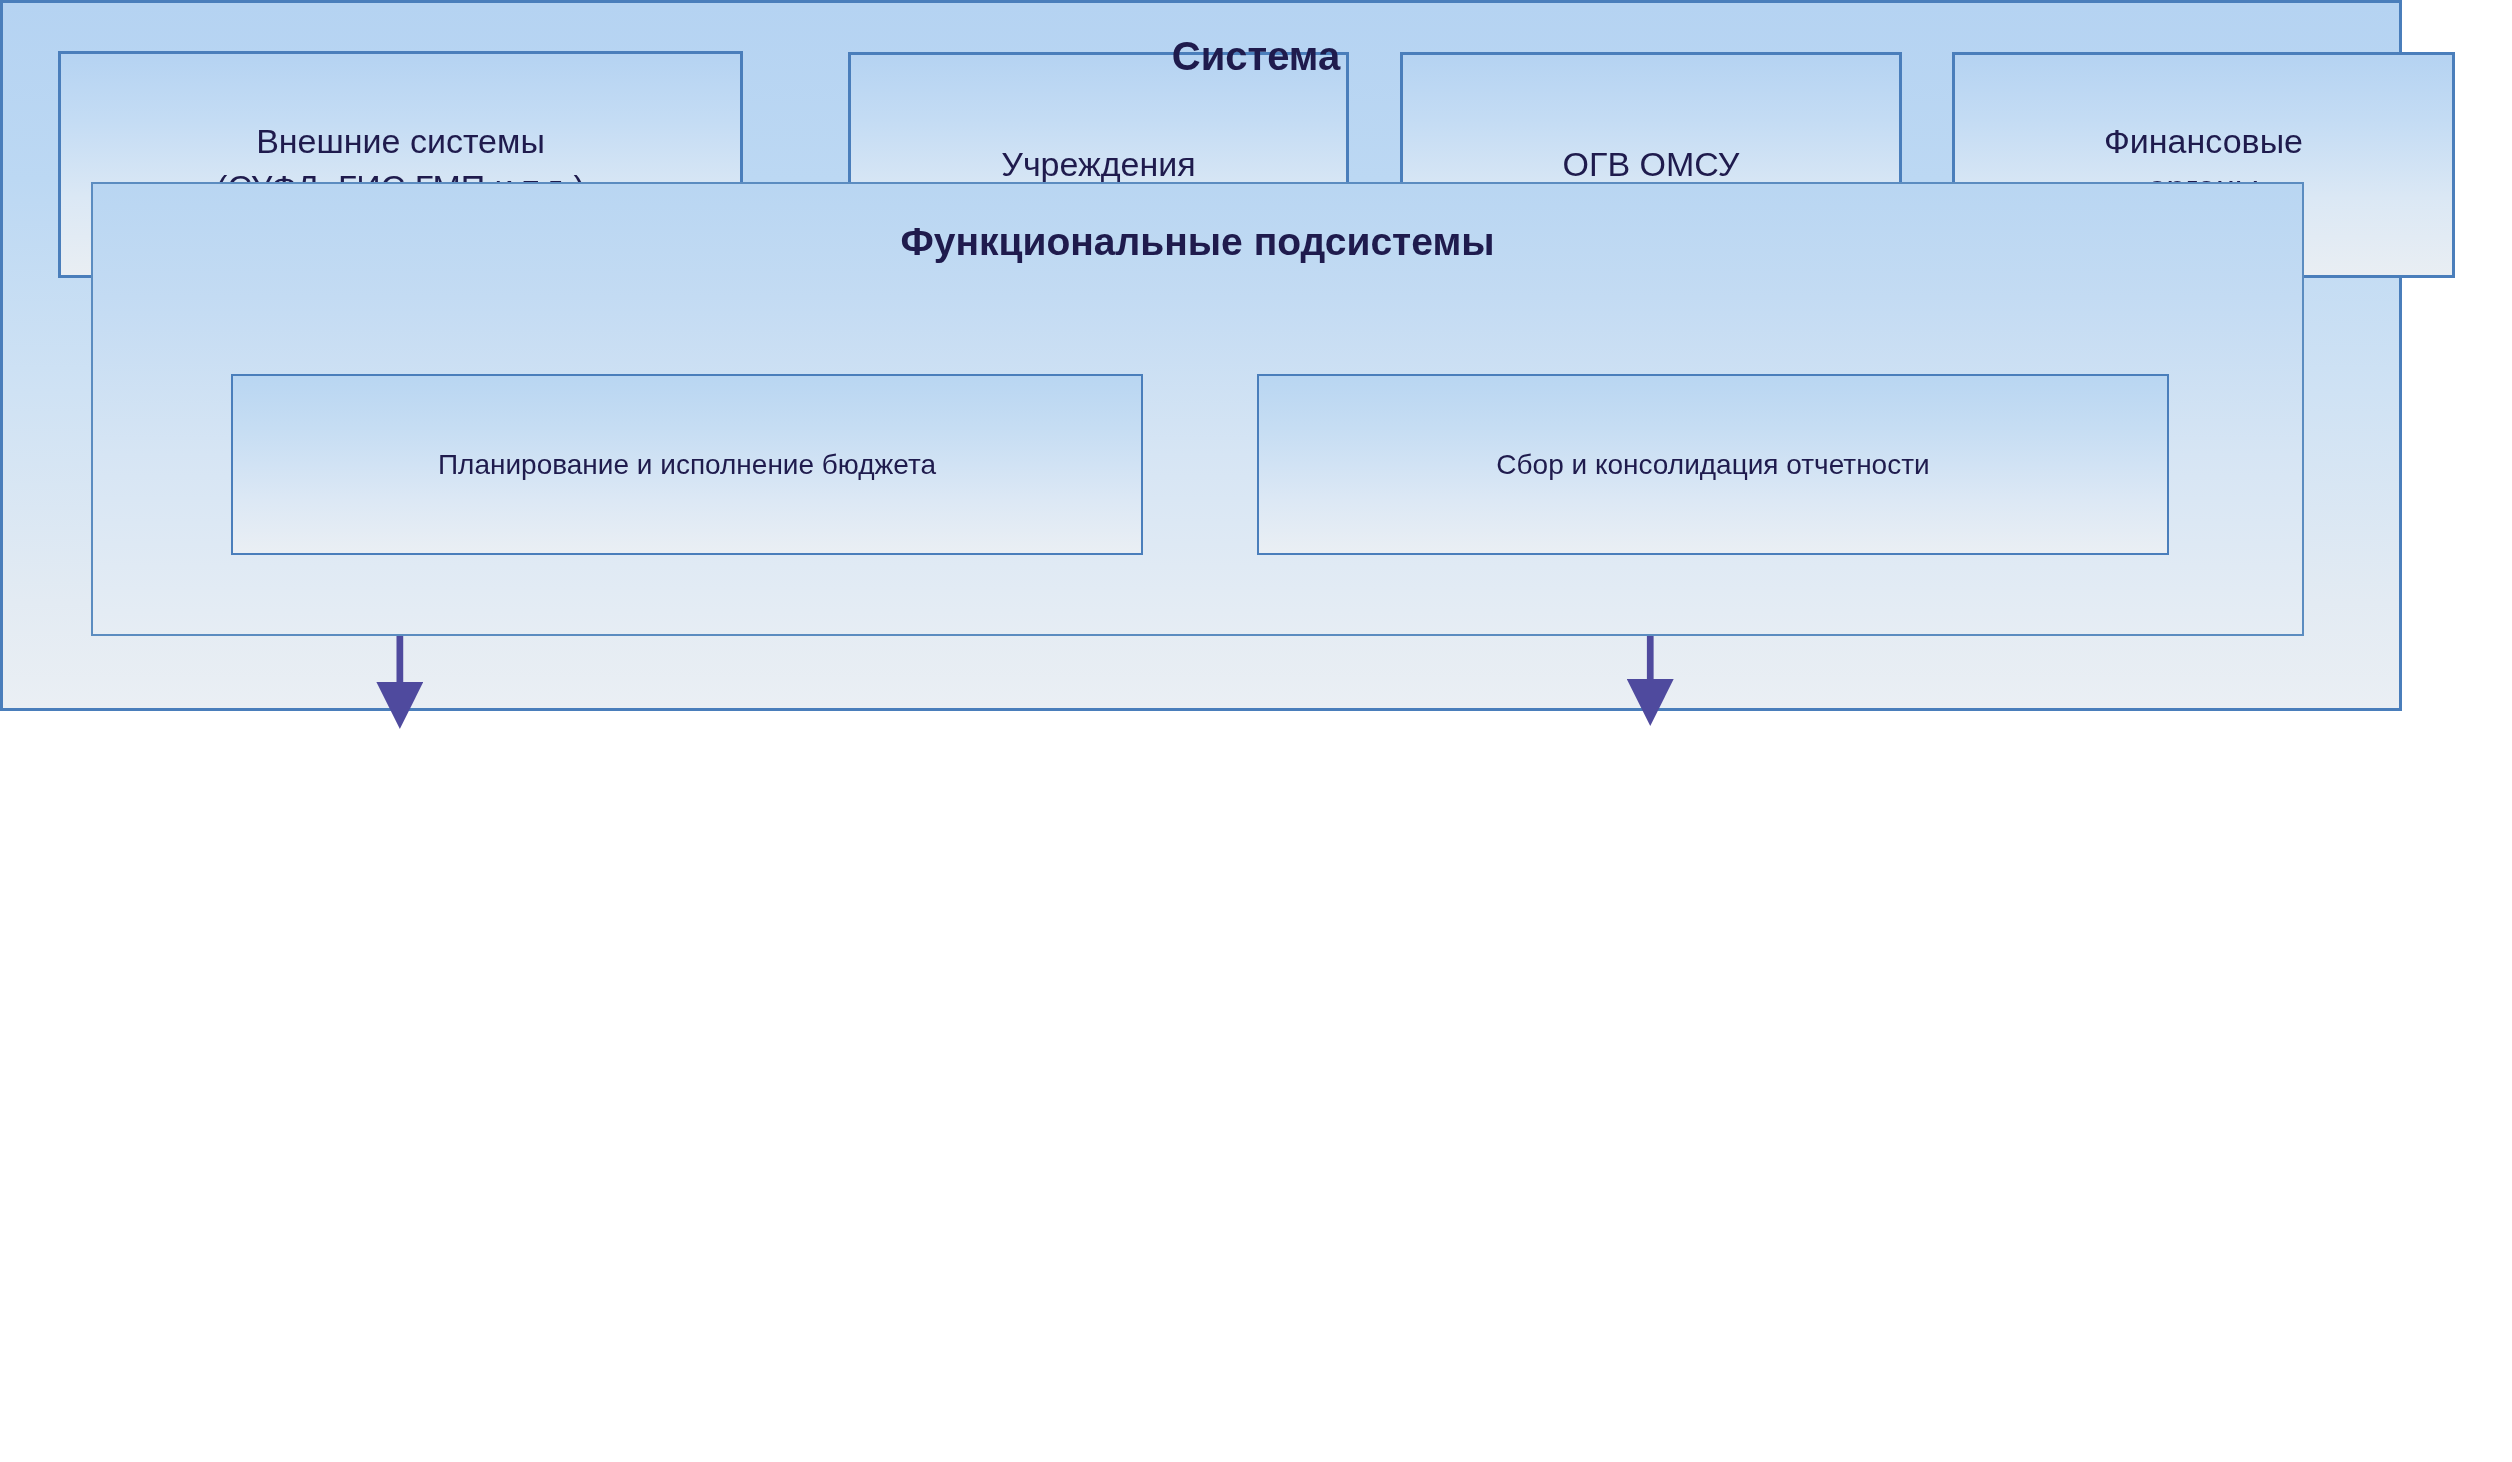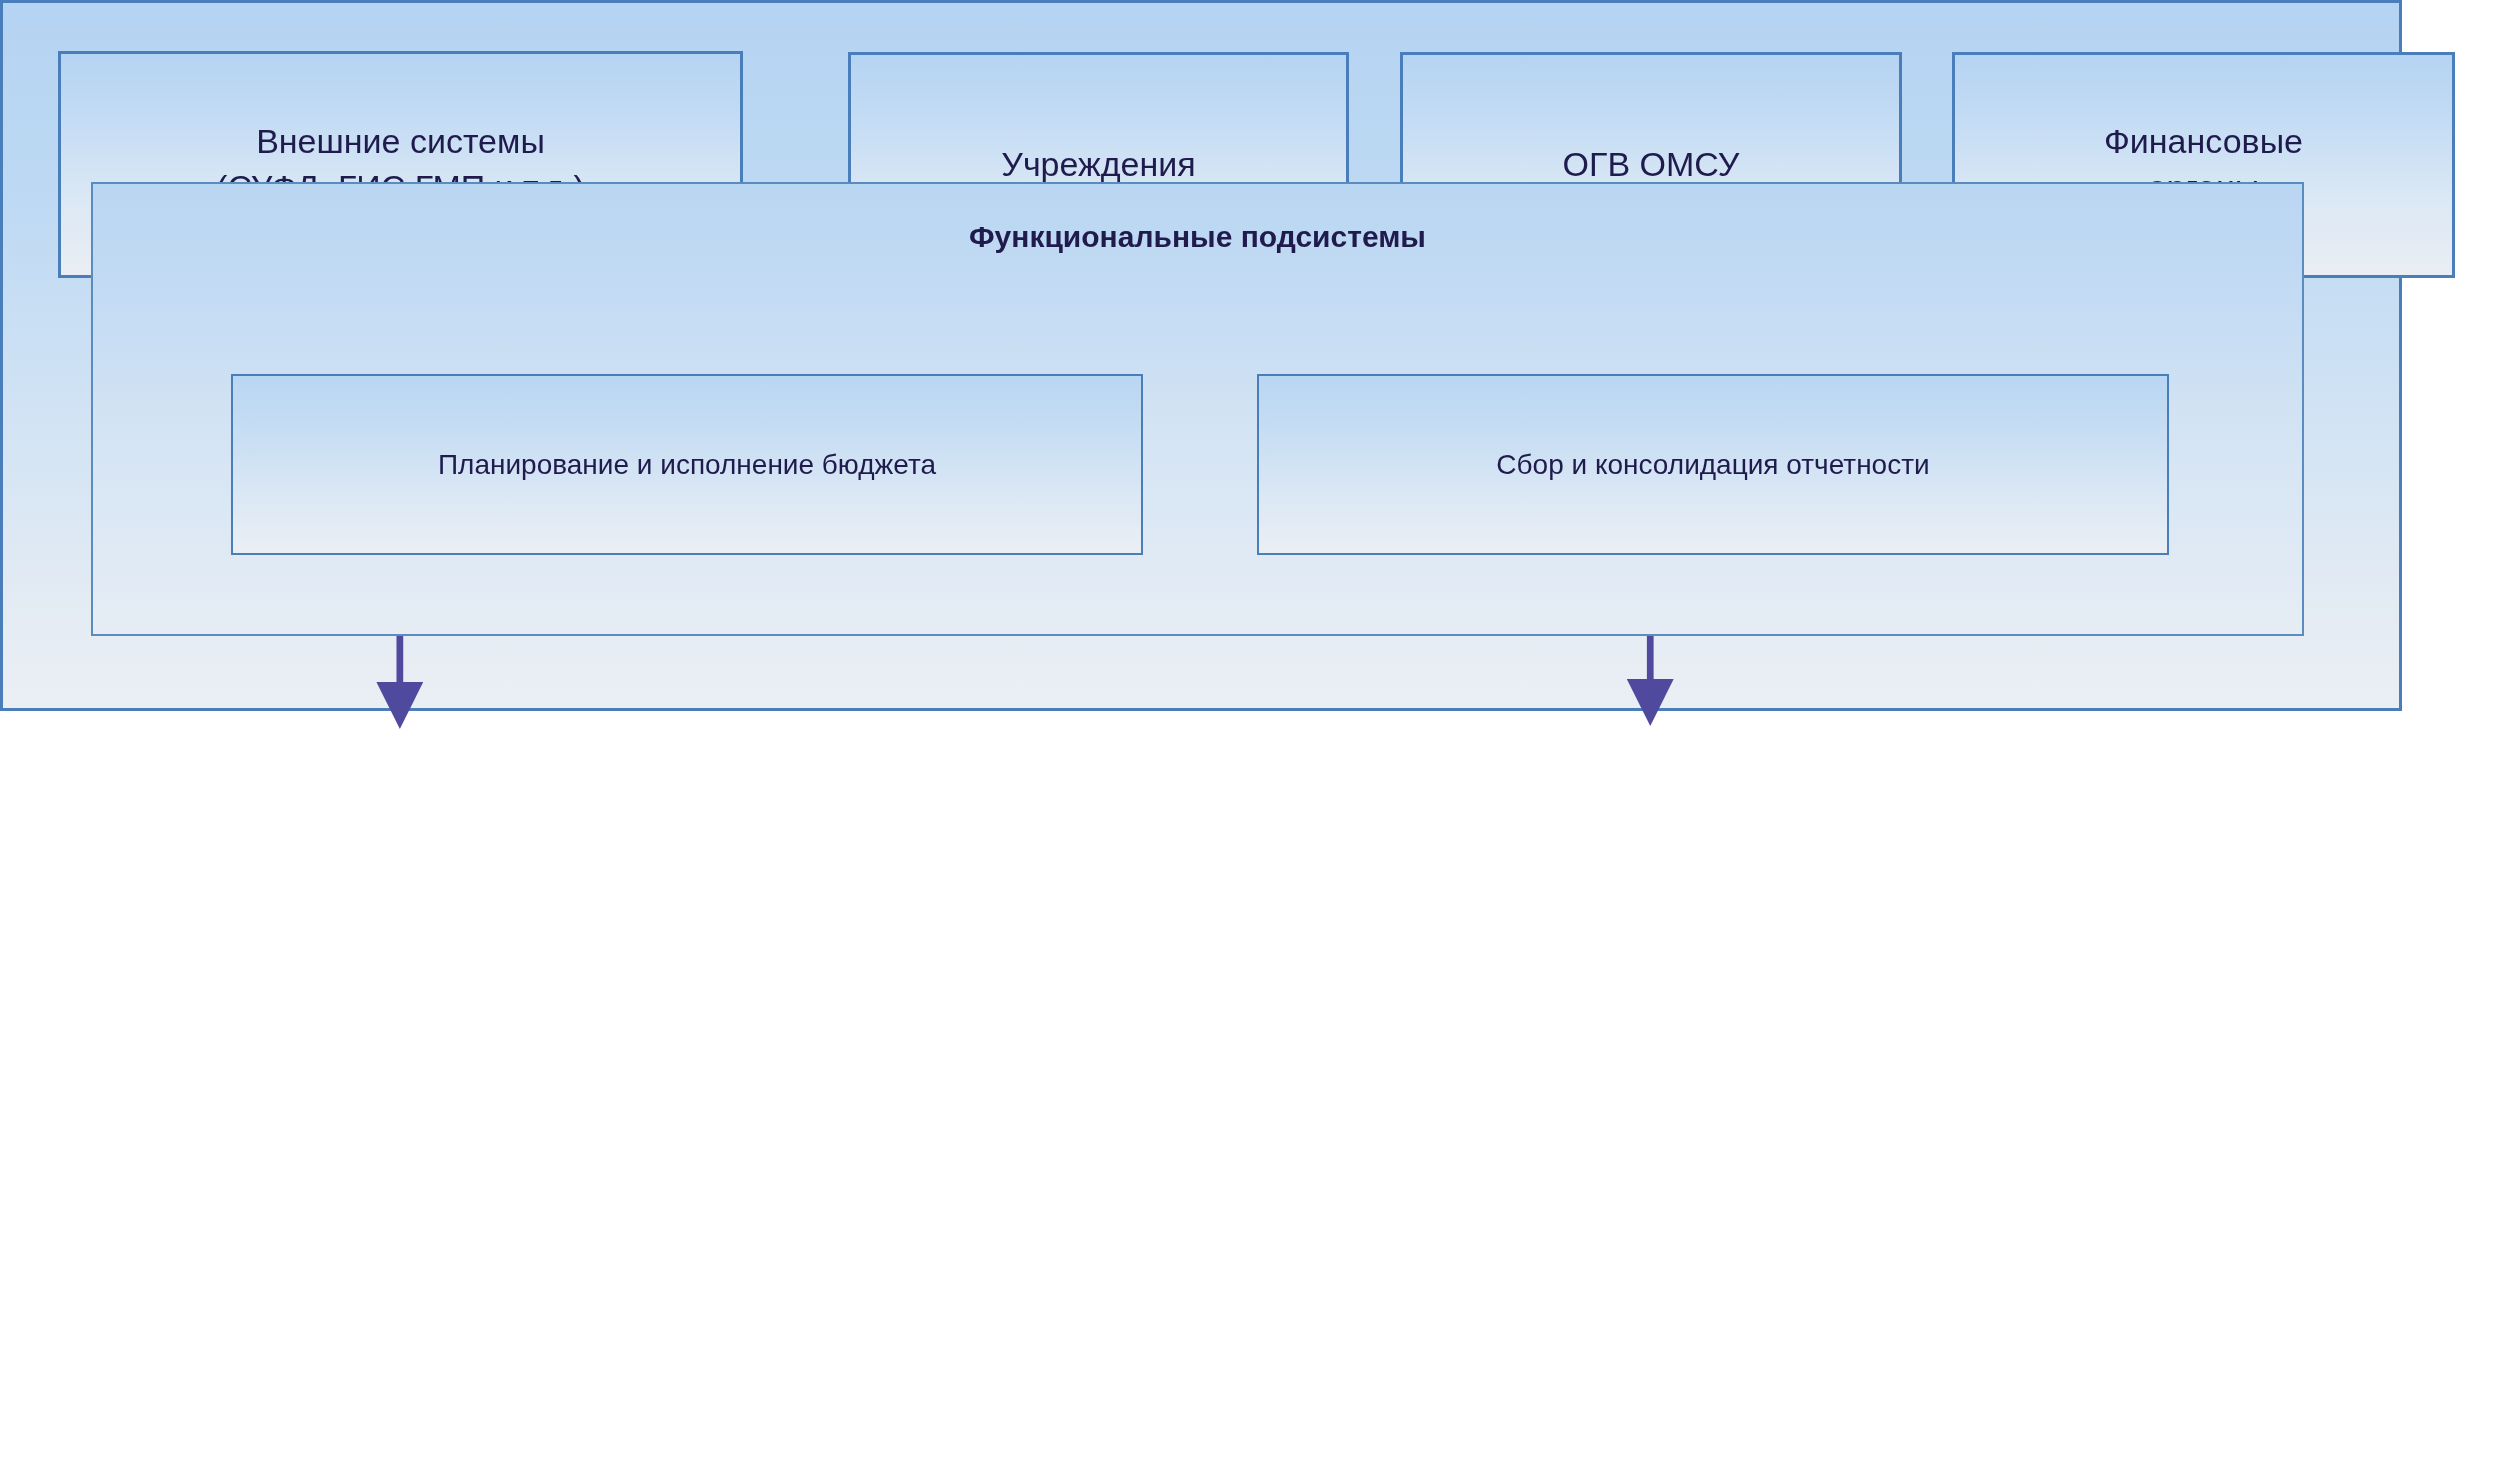--- a/index.html
+++ b/index.html
@@ -57,21 +57,21 @@
   #box-functional{
     position:absolute;
     left:91px; top:182px; width:2213px; height:454px;
     box-sizing:border-box;
     border:2.2px solid #5b8cc0;
     background:linear-gradient(to bottom,#b9d6f2 0%,#c3dbf3 25%,#d6e5f4 60%,#e6edf4 100%);
   }
   #label-functional{
     position:absolute; left:0; top:36px; width:100%;
     text-align:center;
-    font-size:30px; font-weight:bold; color:#1f1b4d;
+    font-size:39px; font-weight:bold; color:#1f1b4d;
   }
 
   .subsys{
     position:absolute;
     box-sizing:border-box;
     top:190px; height:181px;
     border:2.2px solid #4a7ebb;
     background:linear-gradient(to bottom,#b9d6f2 0%,#c6ddf3 30%,#dce8f5 70%,#eaeff4 100%);
     display:flex; align-items:center; justify-content:center;
     text-align:center;
@@ -143,20 +143,21 @@
   <div class="node" id="box-ogv">
     <span>ОГВ ОМСУ</span>
   </div>
 
   <div class="node" id="box-internet">
     <span>Интернет</span>
   </div>
 
   <div id="box-system">
 
+    <div id="label-system">Система</div>
 
     <div id="box-functional">
 
       <div id="label-functional">Функциональные подсистемы</div>
 
       <div class="subsys" id="subsys-budget">
         <span>Планирование и исполнение бюджета</span>
       </div>
 
       <div class="subsys" id="subsys-reporting">

